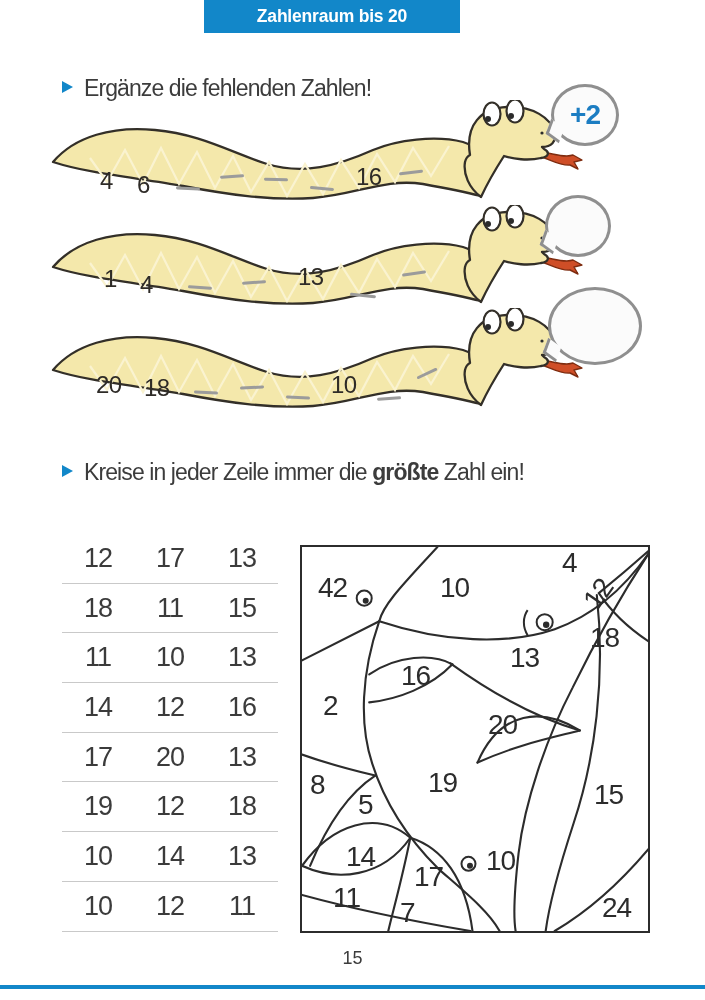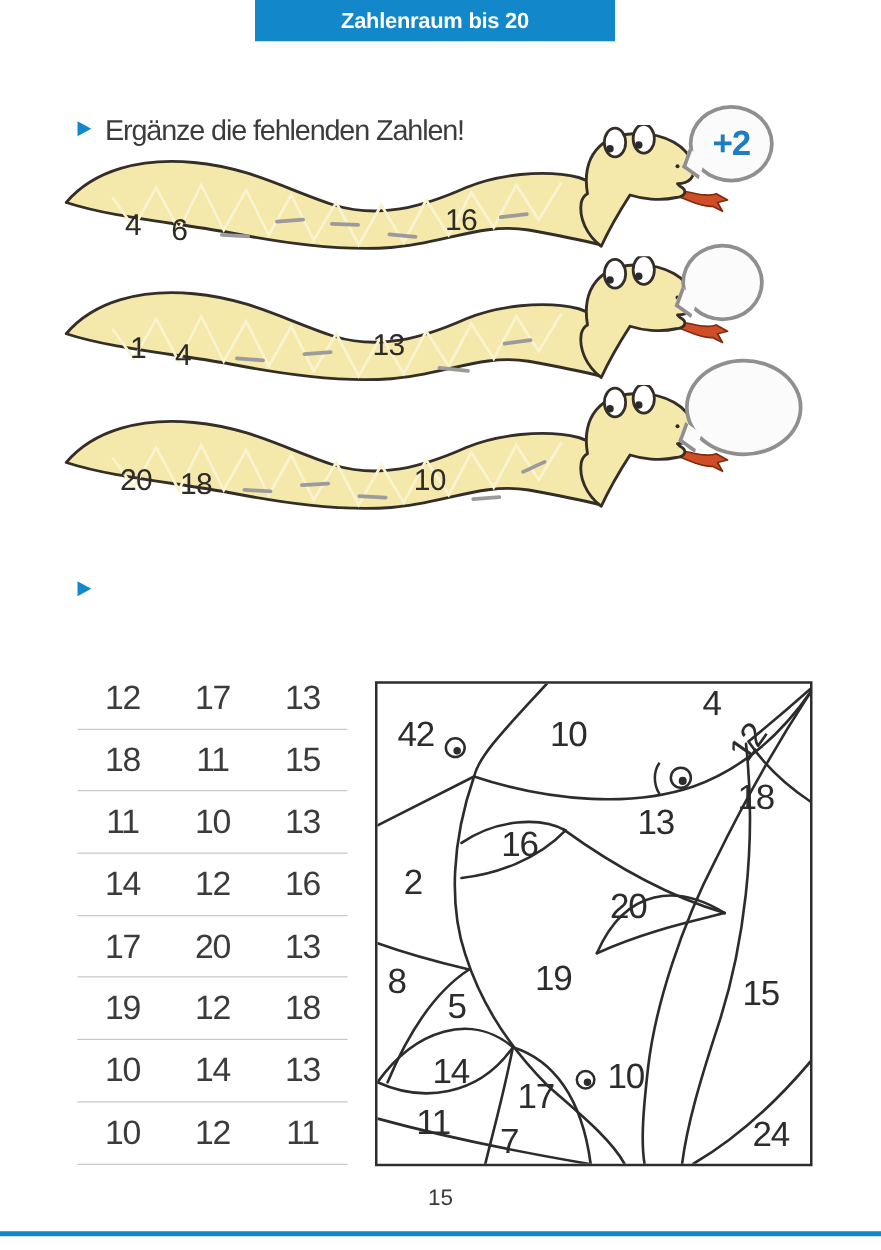--- a/index.html
+++ b/index.html
@@ -1,22 +1,22 @@
 <!DOCTYPE html>
 <html><head>
 <meta charset="utf-8">
 <style>
   html,body{margin:0;padding:0;background:#fff;}
   .page{position:relative;width:705px;height:1000px;background:#fff;overflow:hidden;
         font-family:"Liberation Sans",sans-serif;color:#3c3c3c;}
-  .banner{position:absolute;left:204px;top:0;width:288px;height:33px;background:#1287c9;
+  .banner{position:absolute;left:204px;top:0;width:256px;height:33px;background:#1287c9;
           color:#fff;font-size:17.5px;font-weight:700;display:flex;align-items:center;
           justify-content:center;letter-spacing:-0.2px;}
   .task{position:absolute;left:62px;display:flex;gap:11px;font-size:23px;letter-spacing:-0.9px;color:#3c3c3c;}
-  .task1{top:72px;margin-top:16px;}
+  .task1{top:72px;}
   .task2{top:456px;}
   .tri{width:0;height:0;border-left:11px solid #1287c9;border-top:6.5px solid transparent;
        border-bottom:6.5px solid transparent;margin-top:9px;flex:0 0 auto;}
   .tlines{line-height:33px;}
   .snake{position:absolute;width:540px;height:130px;}
   .s1{left:45px;top:100px;}
   .s2{left:45px;top:205px;}
   .s3{left:45px;top:308px;}
   .overlay{position:absolute;left:0;top:0;width:705px;height:1000px;pointer-events:none;}
   .snake-num{position:absolute;font-size:24px;letter-spacing:-0.5px;color:#2e2b27;}
@@ -125,20 +125,23 @@
   <div class="bubble b2">
     <span class="btxt"></span>
   </div>
   <div class="bubble b3">
     <span class="btxt"></span>
   </div>
 
   <div class="task task2">
     <span class="tri"></span>
     <div class="tlines">
+      <div>
+        <span>Kreise in jeder Zeile immer die </span><b>größte</b><span> Zahl ein!</span>
+      </div>
     </div>
   </div>
 
   <div class="ntable">
 
       <div class="nrow">
         <span class="ncell">12</span>
         <span class="ncell">17</span>
         <span class="ncell">13</span>
       </div>

